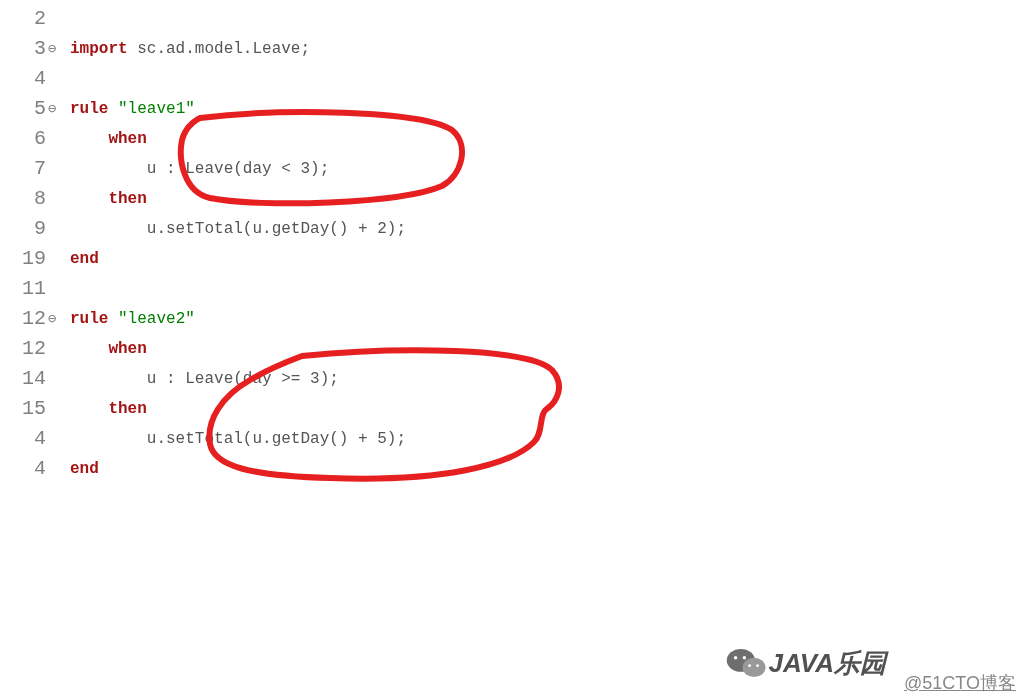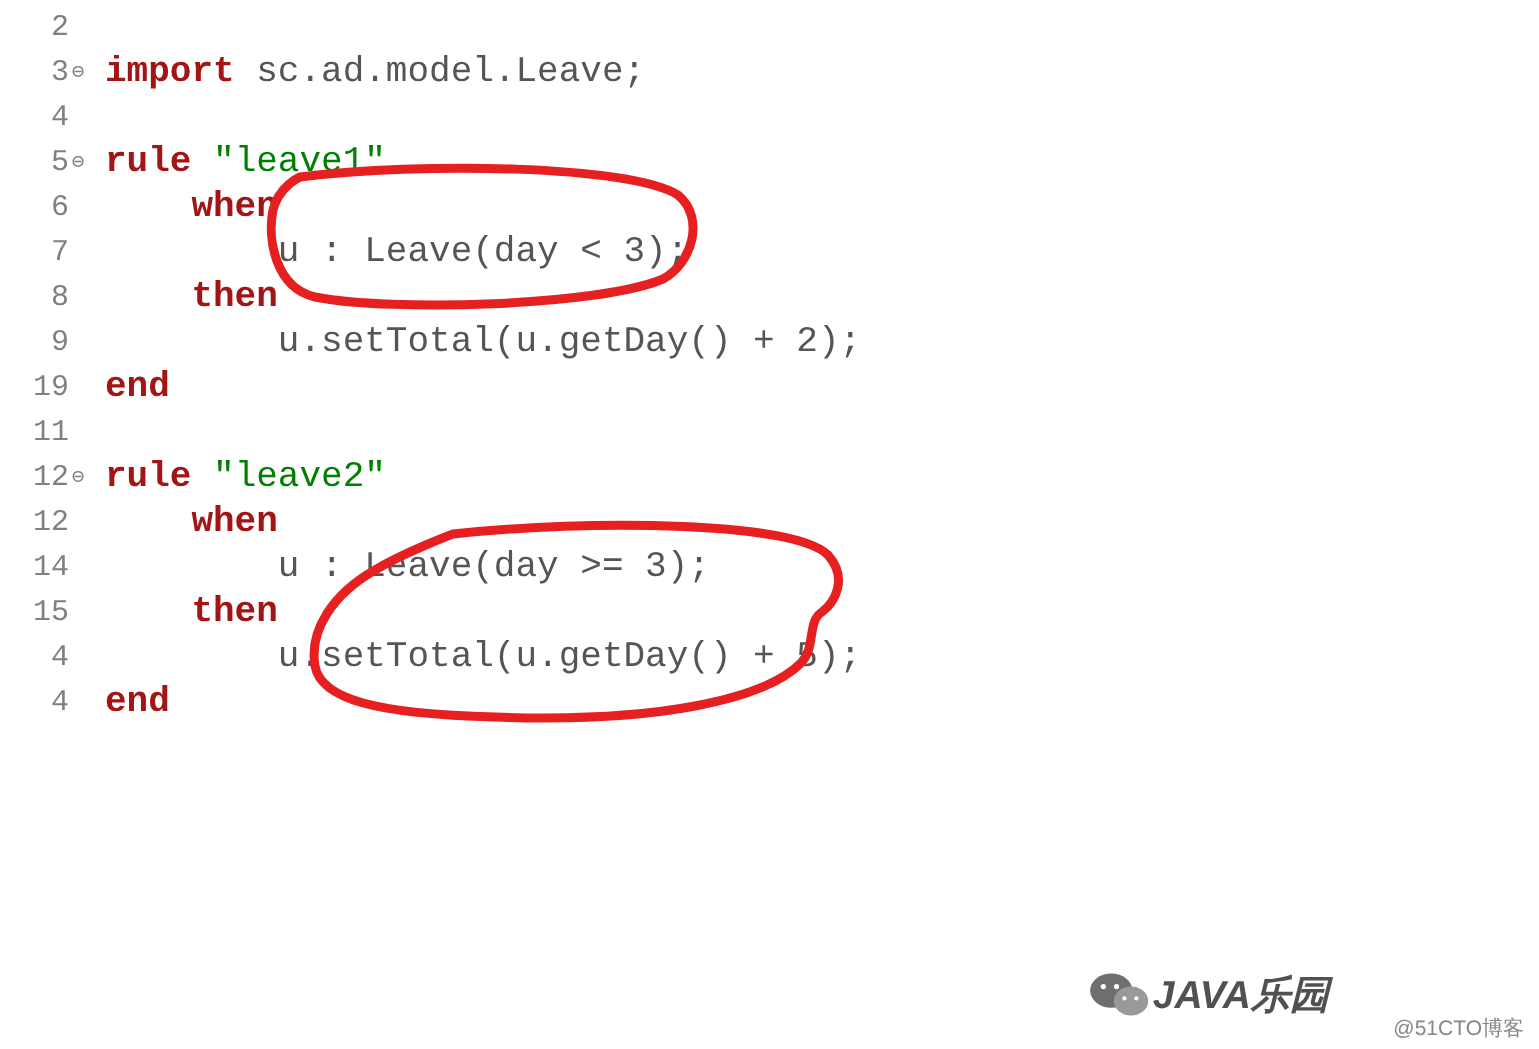--- a/index.html
+++ b/index.html
@@ -46,21 +46,21 @@
       justify-content: center;
     }
     .fold-marker::before {
       content: "⊖";
       font-size: 14px;
       color: #808080;
     }
     .code {
       flex: 1;
       padding-left: 18px;
-      font-size: 24px;
+      font-size: 16px;
       line-height: 30px;
       padding-top: 4px;
       white-space: pre;
     }
     .code-row {
       height: 30px;
     }
     .kw {
       color: #a31515;
       font-weight: bold;
@@ -97,22 +97,23 @@
       font-size: 26px;
       font-style: italic;
       font-weight: bold;
       color: #333;
     }
     .watermark-cto {
       position: absolute;
       bottom: 4px;
       right: 10px;
       font-family: "Microsoft YaHei", sans-serif;
-      font-size: 14px;
+      font-size: 18px;
       color: #888;
+      text-decoration: underline;
     }
   </style>
 </head>
 <body>
 
 <div class="editor">
   <div class="gutter">
       <div class="gutter-row">2</div>
       <div class="gutter-row">3<span class="fold-marker"></span></div>
       <div class="gutter-row">4</div>

